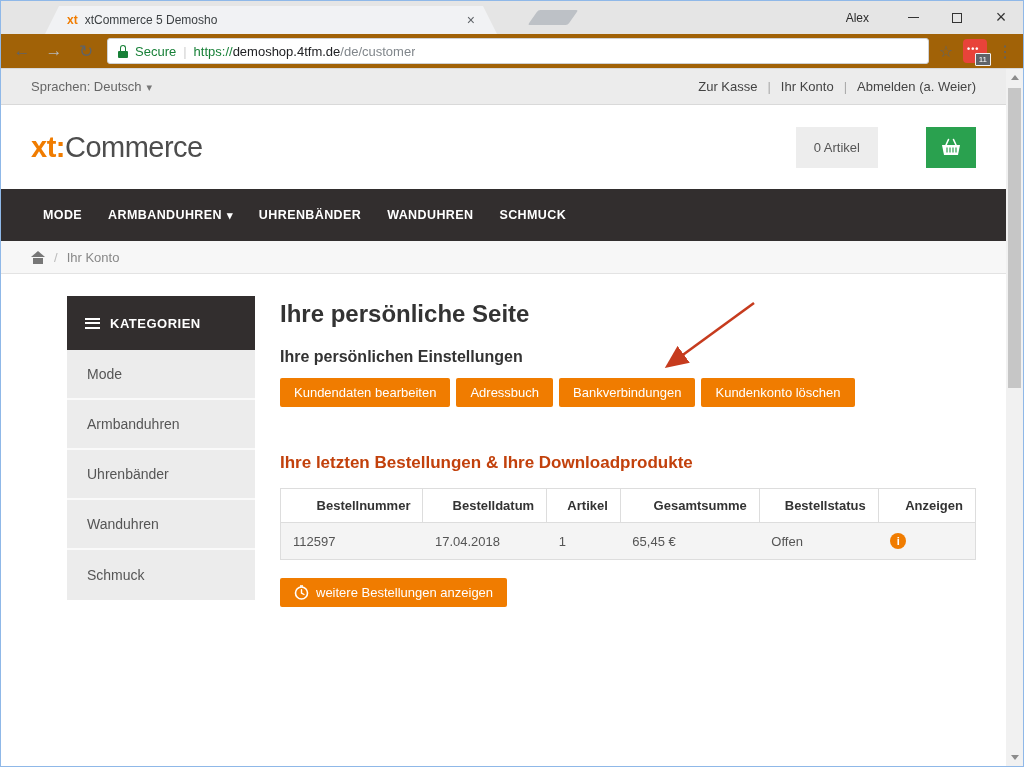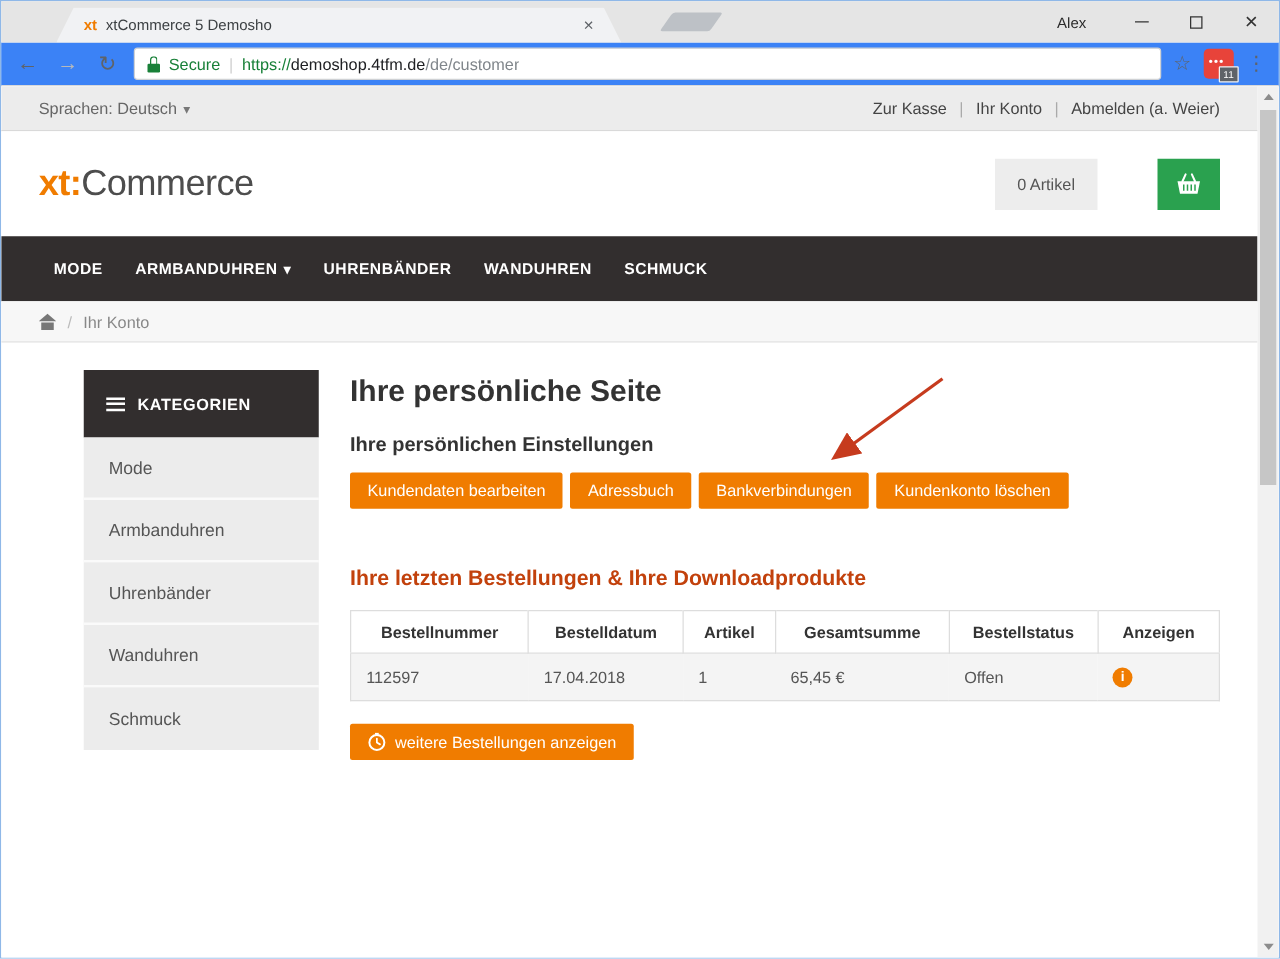--- a/index.html
+++ b/index.html
@@ -17,21 +17,21 @@
   .tab-close { color:#5f6368; font-size:14px; flex:none; cursor:default; }
   .newtab-stub { position:absolute; left:532px; top:9px; width:40px; height:15px; background:#bdc1c6; transform:skewX(-35deg); border-radius:2px; }
   .titlebar-right { position:absolute; right:0; top:0; height:33px; display:flex; align-items:center; }
   .profile-name { font-size:12px; color:#2b2b2b; margin-right:22px; }
   .win-btn { width:44px; height:28px; display:flex; align-items:center; justify-content:center; color:#333; }
   .win-min-glyph { width:11px; height:1px; background:#333; }
   .win-max-glyph { width:10px; height:10px; border:1px solid #333; }
   .win-close-glyph::before { content:"×"; font-size:18px; line-height:1; }
 
   
-  .toolbar { height:35px; background:#3b82f6; border-bottom:1px solid #d7d8da; display:flex; align-items:center; padding:0 10px; gap:10px; flex:none; }
+  .toolbar { height:35px; background:#a16207; border-bottom:1px solid #d7d8da; display:flex; align-items:center; padding:0 10px; gap:10px; flex:none; }
   .nav-ico { font-size:17px; color:#5f6368; width:22px; text-align:center; }
   .nav-ico.disabled { color:#b6b9bc; }
   .icon-back::before { content:"←"; }
   .icon-forward::before { content:"→"; }
   .icon-reload::before { content:"↻"; }
   .omnibox { flex:1; height:26px; background:#fff; border:1px solid #cfd1d4; border-radius:3px; display:flex; align-items:center; padding:0 10px; gap:7px; }
   .lock-icon { width:10px; height:13px; position:relative; flex:none; }
   .lock-icon .shackle { position:absolute; top:0; left:2px; width:6px; height:7px; border:1.5px solid #188038; border-bottom:none; border-radius:4px 4px 0 0; }
   .lock-icon .body { position:absolute; bottom:0; left:0; width:10px; height:7px; background:#188038; border-radius:1px; }
   .secure-label { color:#188038; font-size:13px; }
@@ -96,21 +96,21 @@
 
   .main { flex:1; min-width:0; }
   .page-title { font-size:24px; color:#333; font-weight:bold; margin:4px 0 20px; }
   .section-title { font-size:16px; color:#333; font-weight:bold; margin-bottom:12px; }
   .btn-row { display:flex; gap:6px; }
   .btn-orange { background:#f07c00; color:#fff; border:none; border-radius:2px; height:29px; padding:0 14px; font-size:13px; font-family:"Liberation Sans",sans-serif; display:inline-flex; align-items:center; gap:7px; cursor:pointer; }
 
   .orders-section { margin-top:46px; }
   .orders-title { font-size:17px; color:#c2410c; font-weight:bold; margin-bottom:15px; }
   table.orders { width:100%; border-collapse:collapse; border:1px solid #ddd; font-size:13px; }
-  table.orders th { text-align:center; font-weight:bold; color:#333; background:#fff; padding:9px 12px; border-bottom:1px solid #ddd; border-right:1px solid #ddd; }
+  table.orders th { text-align:right; font-weight:bold; color:#333; background:#fff; padding:9px 12px; border-bottom:1px solid #ddd; border-right:1px solid #ddd; }
   table.orders th:last-child { border-right:none; }
   table.orders td { background:#f4f4f4; color:#555; padding:10px 12px; }
   .col-ordernum{width:20.5%}.col-orderdate{width:17.8%}.col-qty{width:10.6%}.col-total{width:20%}.col-status{width:17.1%}.col-view{width:14%}
   .info-icon { width:16px; height:16px; border-radius:50%; background:#f07c00; color:#fff; font-size:11px; font-weight:bold; display:inline-flex; align-items:center; justify-content:center; }
   .info-icon::before { content:"i"; }
   .more-btn-wrap { margin-top:18px; }
 
   
   .arrow-overlay { position:absolute; inset:0; pointer-events:none; }
 

